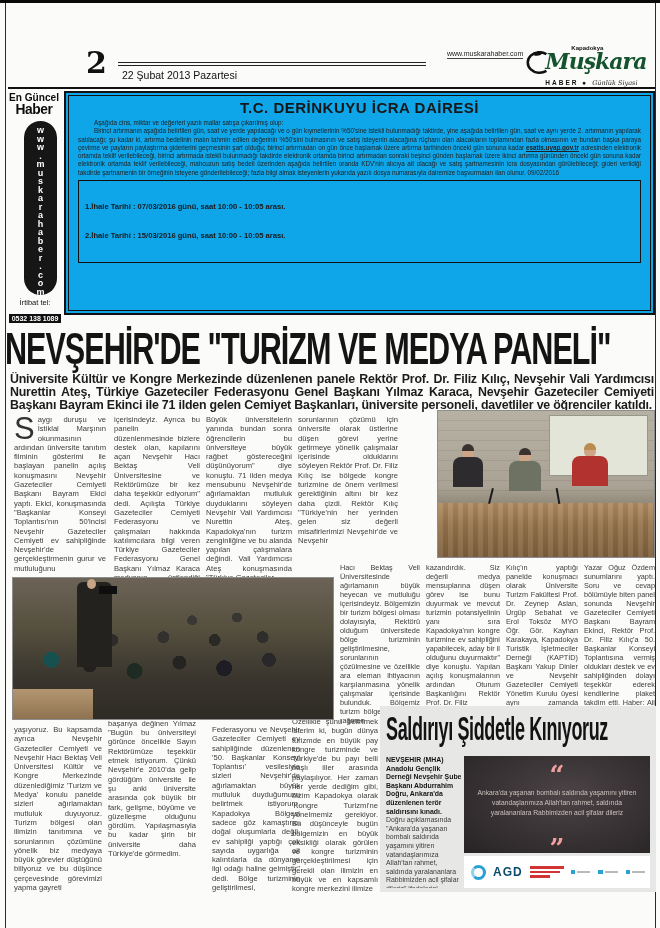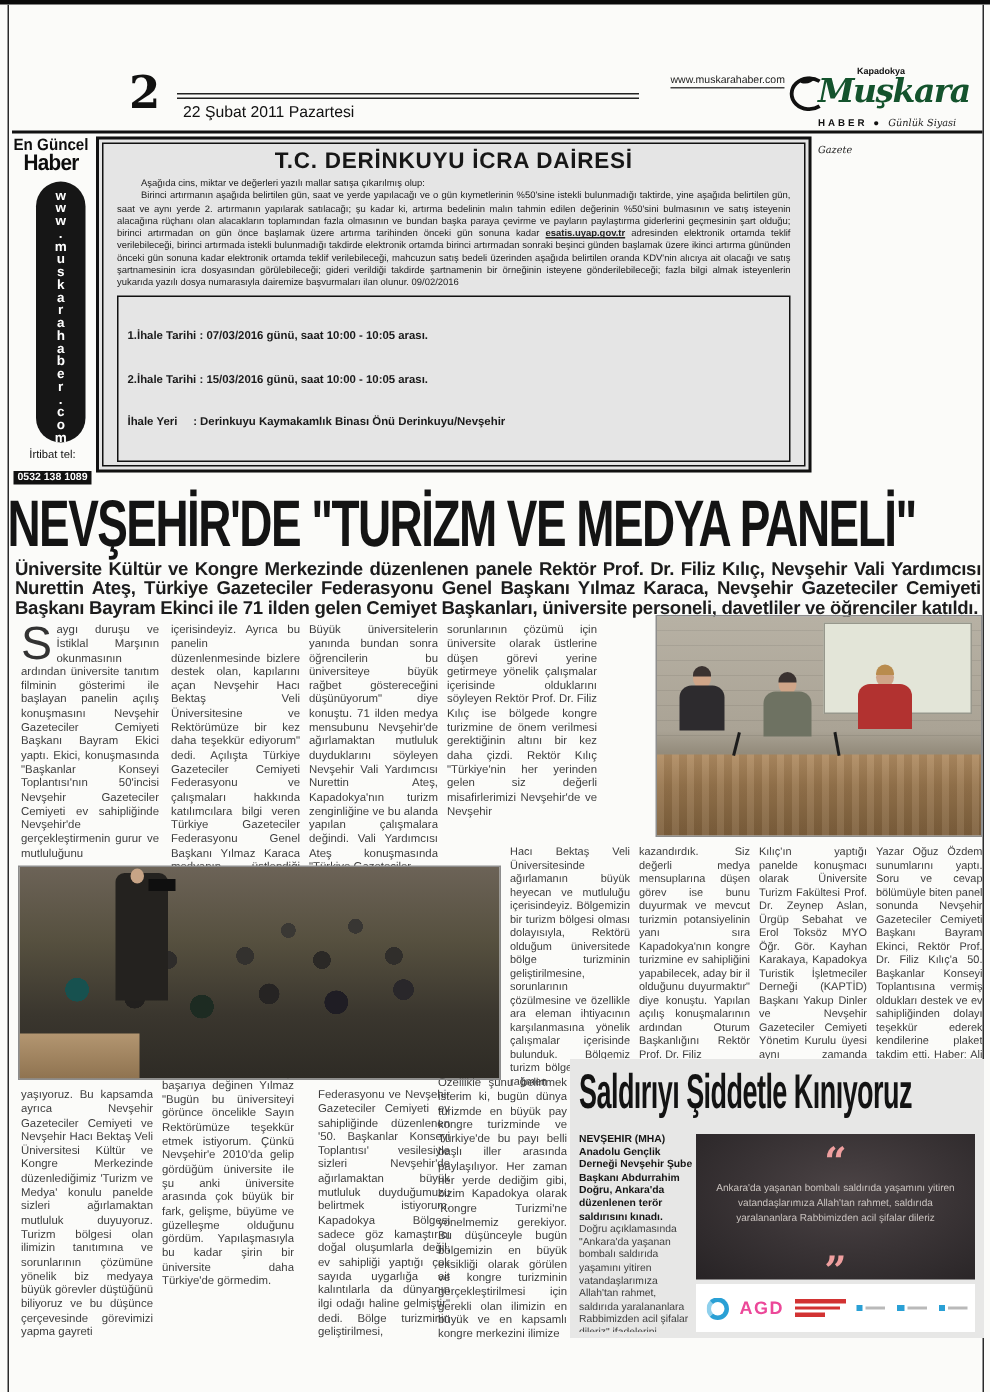--- a/index.html
+++ b/index.html
@@ -38,22 +38,22 @@
           border-radius:17px; overflow:hidden; }
   .pill span { display:block; margin:0 auto; height:100%; padding-top:4px; text-align:center;
                writing-mode:vertical-rl; text-orientation:upright;
                color:#fff; font-weight:bold; font-size:9px; letter-spacing:-1.5px; }
   .contact { position:absolute; left:6px; top:295px; width:58px; text-align:center; }
   .contact .lbl { font-size:7.5px; font-weight:normal; color:#111; }
   .contact .phone { display:inline-block; margin-top:1px; background:#111; color:#fff;
                     font-size:7px; font-weight:bold; padding:1px 3px; }
 
   
-  .notice { position:absolute; left:64px; top:88px; width:477px; height:224px;
-            background:#e5e5e5; border:2px solid #111; overflow:hidden; }
+  .notice { position:absolute; left:64px; top:88px; width:591px; height:224px;
+            background:#0ea5e9; border:2px solid #111; overflow:hidden; }
   .notice-inner { position:absolute; inset:2px; border:1px solid #111; padding:3px 9px; overflow:hidden;}
   .n-title1 { text-align:center; font-size:15px; font-weight:bold; color:#171717; letter-spacing:.5px; }
   .n-title2 { text-align:center; font-size:17.5px; font-weight:bold; color:#171717; letter-spacing:.3px; }
   .n-body { margin-top:3px; font-size:6.3px; line-height:8.3px; color:#222; text-align:justify; }
   .n-body p { text-indent:16px; }
   .n-link { font-weight:bold; text-decoration:underline; }
   .n-sched { margin-top:3px; border:1px solid #111; padding:2px 6px; font-size:7.6px; font-weight:bold;
              color:#1a1a1a; line-height:9.6px; white-space:pre-wrap; }
 
   
@@ -137,39 +137,39 @@
       background:radial-gradient(ellipse at 55% 40%, #4c4446 0%, #393335 50%, #272325 100%); position:absolute; overflow:hidden;}
   .q-open, .q-close { position:absolute; left:0; right:0; text-align:center;
       font:bold 26px "DejaVu Serif", serif; color:#ef9f9f; line-height:14px; }
   .q-open { top:12px; } .q-close { bottom:-2px; }
   .q-text { position:absolute; top:32px; left:8px; right:8px; text-align:center;
       font-size:6.7px; line-height:10px; color:#c9c2be; }
   .agd-strip { position:absolute; left:84px; top:150px; width:186px; height:32px; background:#fff;
       display:flex; align-items:center; gap:7px; padding:0 7px; }
   .agd-ring { width:15px; height:15px; border-radius:50%; border:3px solid #2aa0d5;
       border-left-color:#8fd0ec; flex:0 0 auto; }
-  .agd-name { font-size:12px; font-weight:bold; color:#ec4899; letter-spacing:1px; }
+  .agd-name { font-size:12px; font-weight:bold; color:#0c4a6e; letter-spacing:1px; }
   .agd-red { display:flex; flex-direction:column; gap:2px; }
   .agd-red i { display:block; height:2.5px; background:#d23333; }
   .agd-red i:nth-child(1){ width:34px; } .agd-red i:nth-child(2){ width:30px; } .agd-red i:nth-child(3){ width:20px; }
   .agd-social { display:flex; gap:8px; margin-left:auto; }
   .soc { display:flex; align-items:center; gap:2px; }
   .soc b { width:4.5px; height:4.5px; background:#2aa0d5; display:block; }
   .soc i { width:13px; height:2.5px; background:#b9b9b9; display:block; }
 </style>
 </head>
 <body>
 
 <div class="page">
   <div class="edge edge-l"></div>
   <div class="edge edge-r"></div>
 
   <div class="pagenum">2</div>
   <div class="hdr-rule-left"></div>
-  <div class="date">22 Şubat 2011 Pazartesi</div>
+  <div class="date">22 Şubat 2013 Pazartesi</div>
   <div class="site-center">www.muskarahaber.com</div>
   <div class="logo">
     <svg width="34" height="30" viewBox="0 0 34 30">
       <path d="M29 7 A12 10.5 0 1 0 29 24" fill="none" stroke="#111" stroke-width="2.6"></path>
       <path d="M16 8 q4 -6 10 -3 q-4 5 -10 3 Z" fill="#111"></path>
     </svg>
     <div class="logo-txt">
       <div class="logo-region">Kapadokya</div>
       <div class="logo-name">Muşkara</div>
       <div><span class="logo-sub">HABER ●</span><span class="logo-tag">Günlük Siyasi Gazete</span></div>
@@ -192,21 +192,20 @@
   <div class="notice">
     <div class="notice-inner">
       <div class="n-title1">T.C. DERİNKUYU İCRA DAİRESİ</div>
       <div class="n-body">
         <p>Aşağıda cins, miktar ve değerleri yazılı mallar satışa çıkarılmış olup:</p>
         <p><span>Birinci artırmanın aşağıda belirtilen gün, saat ve yerde yapılacağı ve o gün kıymetlerinin %50'sine istekli bulunmadığı taktirde, yine aşağıda belirtilen gün, saat ve aynı yerde 2. artırmanın yapılarak satılacağı; şu kadar ki, artırma bedelinin malın tahmin edilen değerinin %50'sini bulmasının ve satış isteyenin alacağına rüçhanı olan alacakların toplamından fazla olmasının ve bundan başka paraya çevirme ve payların paylaştırma giderlerini geçmesinin şart olduğu; birinci artırmadan on gün önce başlamak üzere artırma tarihinden önceki gün sonuna kadar </span><span class="n-link">esatis.uyap.gov.tr</span><span> adresinden elektronik ortamda teklif verilebileceği, birinci artırmada istekli bulunmadığı takdirde elektronik ortamda birinci artırmadan sonraki beşinci günden başlamak üzere ikinci artırma gününden önceki gün sonuna kadar elektronik ortamda teklif verilebileceği, mahcuzun satış bedeli üzerinden aşağıda belirtilen oranda KDV'nin alıcıya ait olacağı ve satış şartnamesinin icra dosyasından görülebileceği; gideri verildiği takdirde şartnamenin bir örneğinin isteyene gönderilebileceği; fazla bilgi almak isteyenlerin yukarıda yazılı dosya numarasıyla dairemize başvurmaları ilan olunur. 09/02/2016</span></p>
       </div>
       <div class="n-sched">
         <div>1.İhale Tarihi : 07/03/2016 günü, saat 10:00 - 10:05 arası.</div>
         <div>2.İhale Tarihi : 15/03/2016 günü, saat 10:00 - 10:05 arası.</div>
-        <div>İhale Yeri&nbsp;&nbsp;&nbsp;&nbsp;&nbsp;: Derinkuyu Kaymakamlık Binası Önü Derinkuyu/Nevşehir</div>
       </div>
 
     </div>
   </div>
 
   <div class="headline">NEVŞEHİR'DE "TURİZM VE MEDYA PANELİ"</div>
   <div class="subhead">Üniversite Kültür ve Kongre Merkezinde düzenlenen panele Rektör Prof. Dr. Filiz Kılıç, Nevşehir Vali Yardımcısı Nurettin Ateş, Türkiye Gazeteciler Federasyonu Genel Başkanı Yılmaz Karaca, Nevşehir Gazeteciler Cemiyeti Başkanı Bayram Ekinci ile 71 ilden gelen Cemiyet Başkanları, üniversite personeli, davetliler ve öğrenciler katıldı.</div>
 
   <div class="col cu1"><span class="dropcap">S</span><span>aygı duruşu ve İstiklal Marşının okunmasının ardından üniversite tanıtım filminin gösterimi ile başlayan panelin açılış konuşmasını Nevşehir Gazeteciler Cemiyeti Başkanı Bayram Ekici yaptı. Ekici, konuşmasında "Başkanlar Konseyi Toplantısı'nın 50'incisi Nevşehir Gazeteciler Cemiyeti ev sahipliğinde Nevşehir'de gerçekleştirmenin gurur ve mutluluğunu</span></div>
   <div class="col cu2">içerisindeyiz. Ayrıca bu panelin düzenlenmesinde bizlere destek olan, kapılarını açan Nevşehir Hacı Bektaş Veli Üniversitesine ve Rektörümüze bir kez daha teşekkür ediyorum" dedi. Açılışta Türkiye Gazeteciler Cemiyeti Federasyonu ve çalışmaları hakkında katılımcılara bilgi veren Türkiye Gazeteciler Federasyonu Genel Başkanı Yılmaz Karaca medyanın üstlendiği sorumluğuna değindi.</div>

